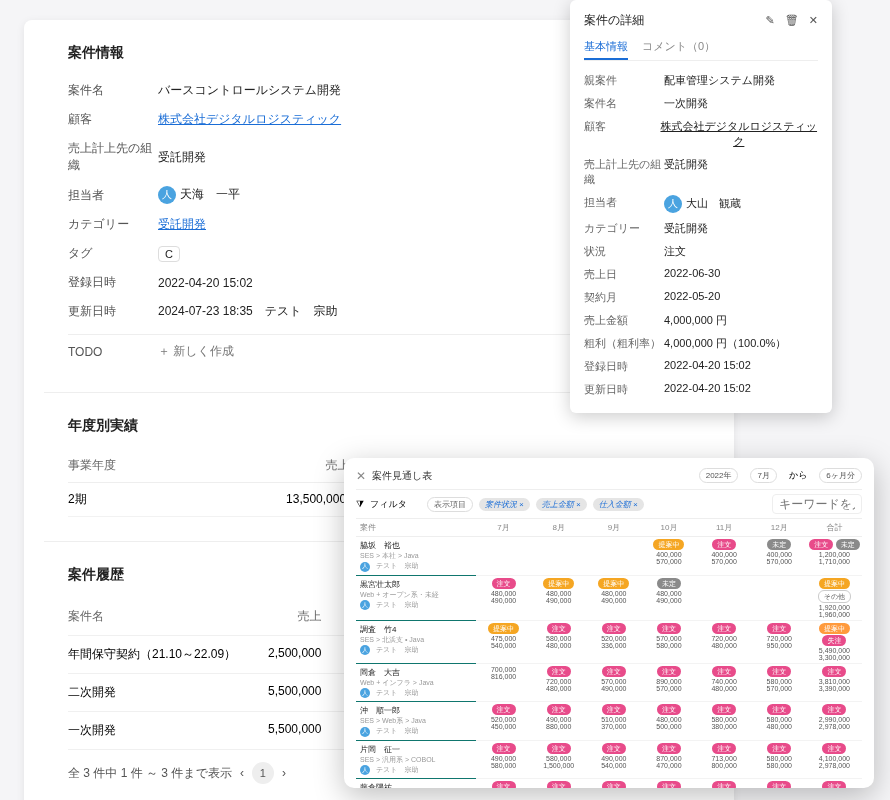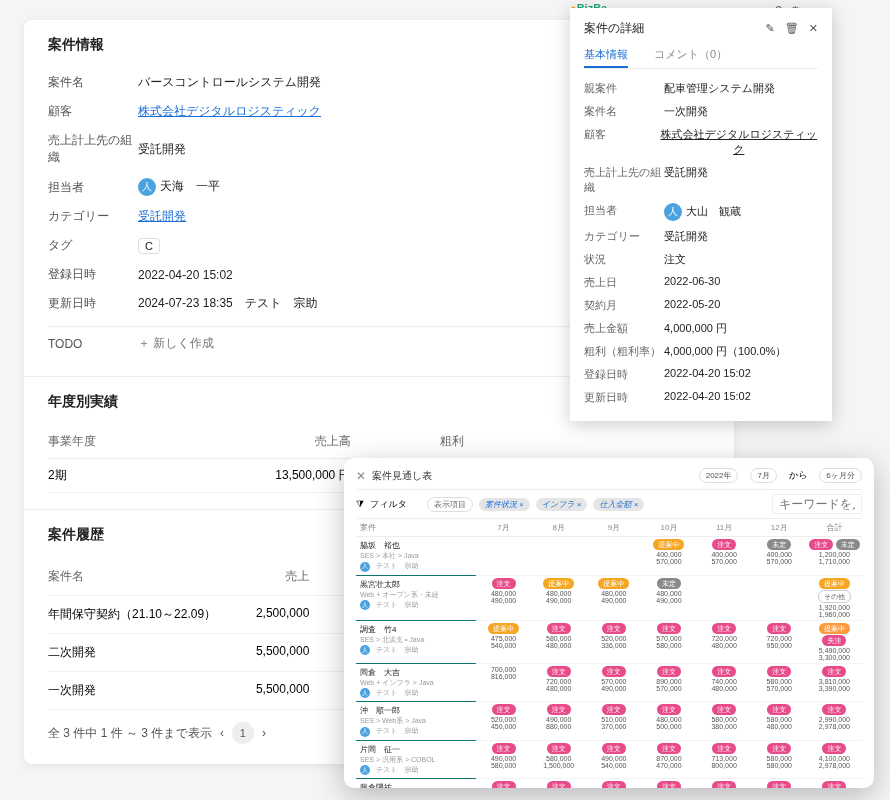--- a/index.html
+++ b/index.html
@@ -1,20 +1,20 @@
 <!DOCTYPE html>
 <html><head>
 <meta charset="utf-8">
 <style>
 * { margin: 0; padding: 0; box-sizing: border-box; }
 body { font-family: -apple-system, "Hiragino Sans", "Meiryo", sans-serif; background: #f5f5f7; width: 890px; height: 800px; position: relative; overflow: hidden; }
 
 
 .main-card { position: absolute; left: 24px; top: 20px; width: 710px; background: #fff; border-radius: 8px; box-shadow: 0 2px 8px rgba(0,0,0,0.08); }
-.section { padding: 16px 24px; }
+.section { padding: 24px 24px; margin-left: 20px; }
 .section + .section { border-top: 1px solid #eee; }
 .section-title { font-size: 14px; font-weight: 600; margin-bottom: 14px; color: #222; }
 .kv-row { display: flex; align-items: center; padding: 6px 0; font-size: 12px; }
 .kv-label { width: 90px; color: #555; }
 .kv-value { color: #222; }
 .link { color: #1a6dd6; text-decoration: underline; cursor: pointer; }
 .avatar { display: inline-flex; width: 18px; height: 18px; border-radius: 50%; background: #4aa3e0; color: #fff; font-size: 10px; align-items: center; justify-content: center; margin-right: 4px; }
 .tag-badge { display: inline-block; padding: 1px 6px; border: 1px solid #ddd; border-radius: 4px; font-size: 11px; }
 .todo-row { display: flex; align-items: center; padding: 8px 0; font-size: 12px; }
 .todo-label { width: 90px; color: #555; }
@@ -30,26 +30,26 @@
 
 .history-header { display: flex; justify-content: space-between; align-items: center; }
 .plus-icon { font-size: 18px; color: #555; cursor: pointer; }
 .hist-table { width: 100%; font-size: 12px; }
 .hist-head, .hist-row { display: grid; grid-template-columns: 2fr 1fr 1fr 1fr 1fr 0.8fr 0.8fr; padding: 10px 0; border-bottom: 1px solid #f0f0f0; }
 .hist-head { color: #666; }
 .pagination { display: flex; align-items: center; gap: 8px; padding: 12px 0 4px; font-size: 12px; color: #555; }
 .page-btn { width: 22px; height: 22px; border-radius: 50%; display: inline-flex; align-items: center; justify-content: center; background: #eee; font-size: 11px; }
 
 
-.detail-panel { position: absolute; right: 58px; top: 8px; width: 262px; background: #fff; border-radius: 0; box-shadow: 0 4px 18px rgba(0,0,0,0.2); padding: 12px 14px; font-size: 11px; }
+.detail-panel { position: absolute; right: 58px; top: 0; width: 262px; background: #fff; border-radius: 6px; box-shadow: 0 4px 18px rgba(0,0,0,0.2); padding: 12px 14px; font-size: 11px; }
 .detail-top { display: flex; justify-content: space-between; align-items: center; margin-bottom: 6px; }
 .detail-title { font-size: 12px; color: #222; }
 .detail-icons { display: flex; gap: 10px; color: #555; }
 .detail-icons span { cursor: pointer; }
-.detail-tabs { display: flex; gap: 26px; border-bottom: 1px solid #eee; margin-bottom: 8px; font-size: 11px; }
+.detail-tabs { display: flex; gap: 14px; border-bottom: 1px solid #eee; margin-bottom: 8px; font-size: 11px; }
 .detail-tab { padding: 4px 0; color: #888; cursor: pointer; }
 .detail-tab.active { color: #1a6dd6; border-bottom: 2px solid #1a6dd6; }
 .detail-kv { display: flex; padding: 4px 0; }
 .detail-kv .dk { width: 80px; color: #666; }
 .detail-kv .dv { color: #222; text-align: center; }
 
 
 .forecast-window { position: absolute; left: 344px; bottom: 12px; width: 530px; height: 330px; background: #fff; border-radius: 10px; box-shadow: 0 8px 30px rgba(0,0,0,0.25); padding: 10px 12px; font-size: 9px; overflow: hidden; }
 .forecast-top { display: flex; align-items: center; gap: 6px; margin-bottom: 6px; }
 .forecast-close { color: #888; font-size: 12px; cursor: pointer; }
@@ -290,21 +290,21 @@
       <span>から</span>
       <span class="pill">6ヶ月分</span>
     </div>
   </div>
   <div class="filter-bar">
     <span>⧩</span>
     <span>フィルタ</span>
     <span style="width:8px"></span>
     <span class="filter-chip chip-outline">表示項目</span>
     <span class="filter-chip chip-blue">案件状況 ×</span>
-    <span class="filter-chip chip-blue">インフラ ×</span>
+    <span class="filter-chip chip-blue">売上金額 ×</span>
     <span class="filter-chip chip-blue">仕入金額 ×</span>
     <input class="search-box" placeholder="キーワードを入力" style="">
   </div>
   <div class="forecast-grid" id="forecast-grid">
       <div class="fg-head left">案件</div>
       <div class="fg-head">7月</div>
       <div class="fg-head">8月</div>
       <div class="fg-head">9月</div>
       <div class="fg-head">10月</div>
       <div class="fg-head">11月</div>

